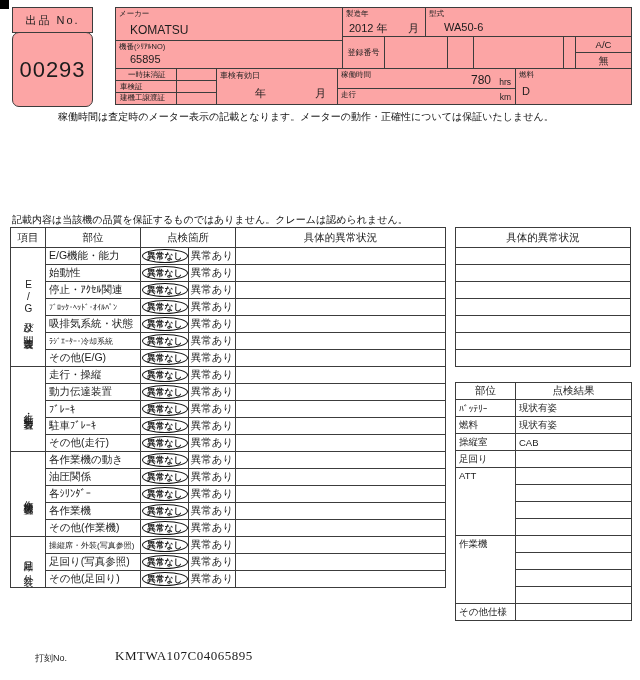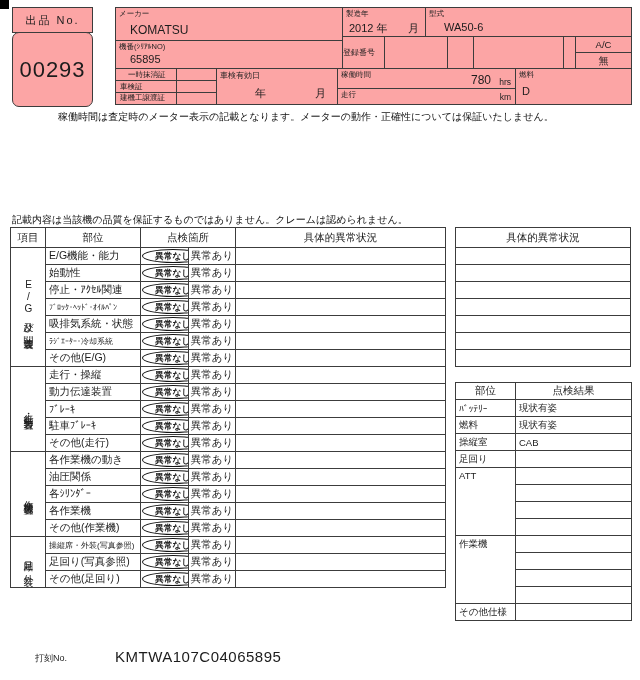--- a/index.html
+++ b/index.html
@@ -27,36 +27,36 @@
   td,th{border:1px solid #3c3c3c;padding:0 3px;font-weight:normal;overflow:hidden;white-space:nowrap;box-sizing:border-box;}
   .maintable{position:absolute;left:10px;top:227px;width:435px;}
   .maintable th{height:20px;font-size:10.5px;text-align:center;}
   .maintable td{height:17px;font-size:10.5px;}
   .item-cell{text-align:center;vertical-align:middle;}
   .item-cell span{display:inline-block;writing-mode:vertical-rl;text-orientation:upright;
                   font-size:10px;line-height:1;letter-spacing:1px;}
   .part-cell{font-size:10.5px;margin-top:29px;}
   .part-cell.small{font-size:8px;}
   .ok-cell,.ng-cell{text-align:center;font-size:9px;padding:0 1px;}
-  .oval{display:inline-block;border:1.5px solid #141414;border-radius:50%;padding:0 12px;
+  .oval{display:inline-block;border:1.5px solid #141414;border-radius:50%;padding:0 4px;
         font-size:8.8px;line-height:12px;font-weight:bold;white-space:nowrap;}
   .detail-cell{background:#fff;}
 
   .rdetail{position:absolute;left:455px;top:227px;width:176px;}
   .rdetail th{height:20px;font-size:10.5px;text-align:center;}
   .rdetail td{height:17px;font-size:10px;}
 
   .rresult{position:absolute;left:455px;top:382px;width:176px;}
   .rresult th{height:17px;font-size:10.5px;text-align:center;}
   .rresult td{height:17px;font-size:9.5px;}
   .rresult td.top{vertical-align:top;padding-top:2px;}
 
   .footer-label{position:absolute;left:35px;top:652px;font-size:9px;}
-  .footer-value{position:absolute;left:115px;top:648px;font-size:15px;letter-spacing:0.5px;
-                font-family:Liberation Sans, sans-serif;}
+  .footer-value{position:absolute;left:115px;top:648px;font-size:13px;letter-spacing:0.5px;
+                font-family:Liberation Serif, serif;}
 </style>
 </head>
 <body>
 
 <div id="page">
 
   <div class="corner-mark"></div>
 
   <div class="cell lot-header">
     <span>出品 No.</span>
@@ -81,21 +81,21 @@
       <span>2012</span> <span>年</span>
     </span>
     <span class="val" style="right:6px;top:13px;font-size:11px;">月</span>
   </div>
 
   <div class="cell" style="left:425px;top:7px;width:207px;height:30px;">
     <span class="minilabel">型式</span>
     <span class="val" style="left:18px;top:13px;font-size:11px;">WA50-6</span>
   </div>
 
-  <div class="cell" style="left:342px;top:36px;width:43px;height:33px;display:flex;align-items:center;justify-content:flex-start;font-size:8px;">
+  <div class="cell" style="left:342px;top:36px;width:43px;height:33px;display:flex;align-items:center;justify-content:center;font-size:8px;">
     <span>登録番号</span>
   </div>
   <div class="cell" style="left:384px;top:36px;width:64px;height:33px;"></div>
   <div class="cell" style="left:447px;top:36px;width:27px;height:33px;"></div>
   <div class="cell" style="left:473px;top:36px;width:91px;height:33px;"></div>
   <div class="cell" style="left:563px;top:36px;width:69px;height:33px;"></div>
   <div class="cell" style="left:575px;top:36px;width:57px;height:17px;display:flex;align-items:center;justify-content:center;font-size:9.5px;">
     <span>A/C</span>
   </div>
   <div class="cell" style="left:575px;top:52px;width:57px;height:17px;display:flex;align-items:center;justify-content:center;font-size:10px;">

